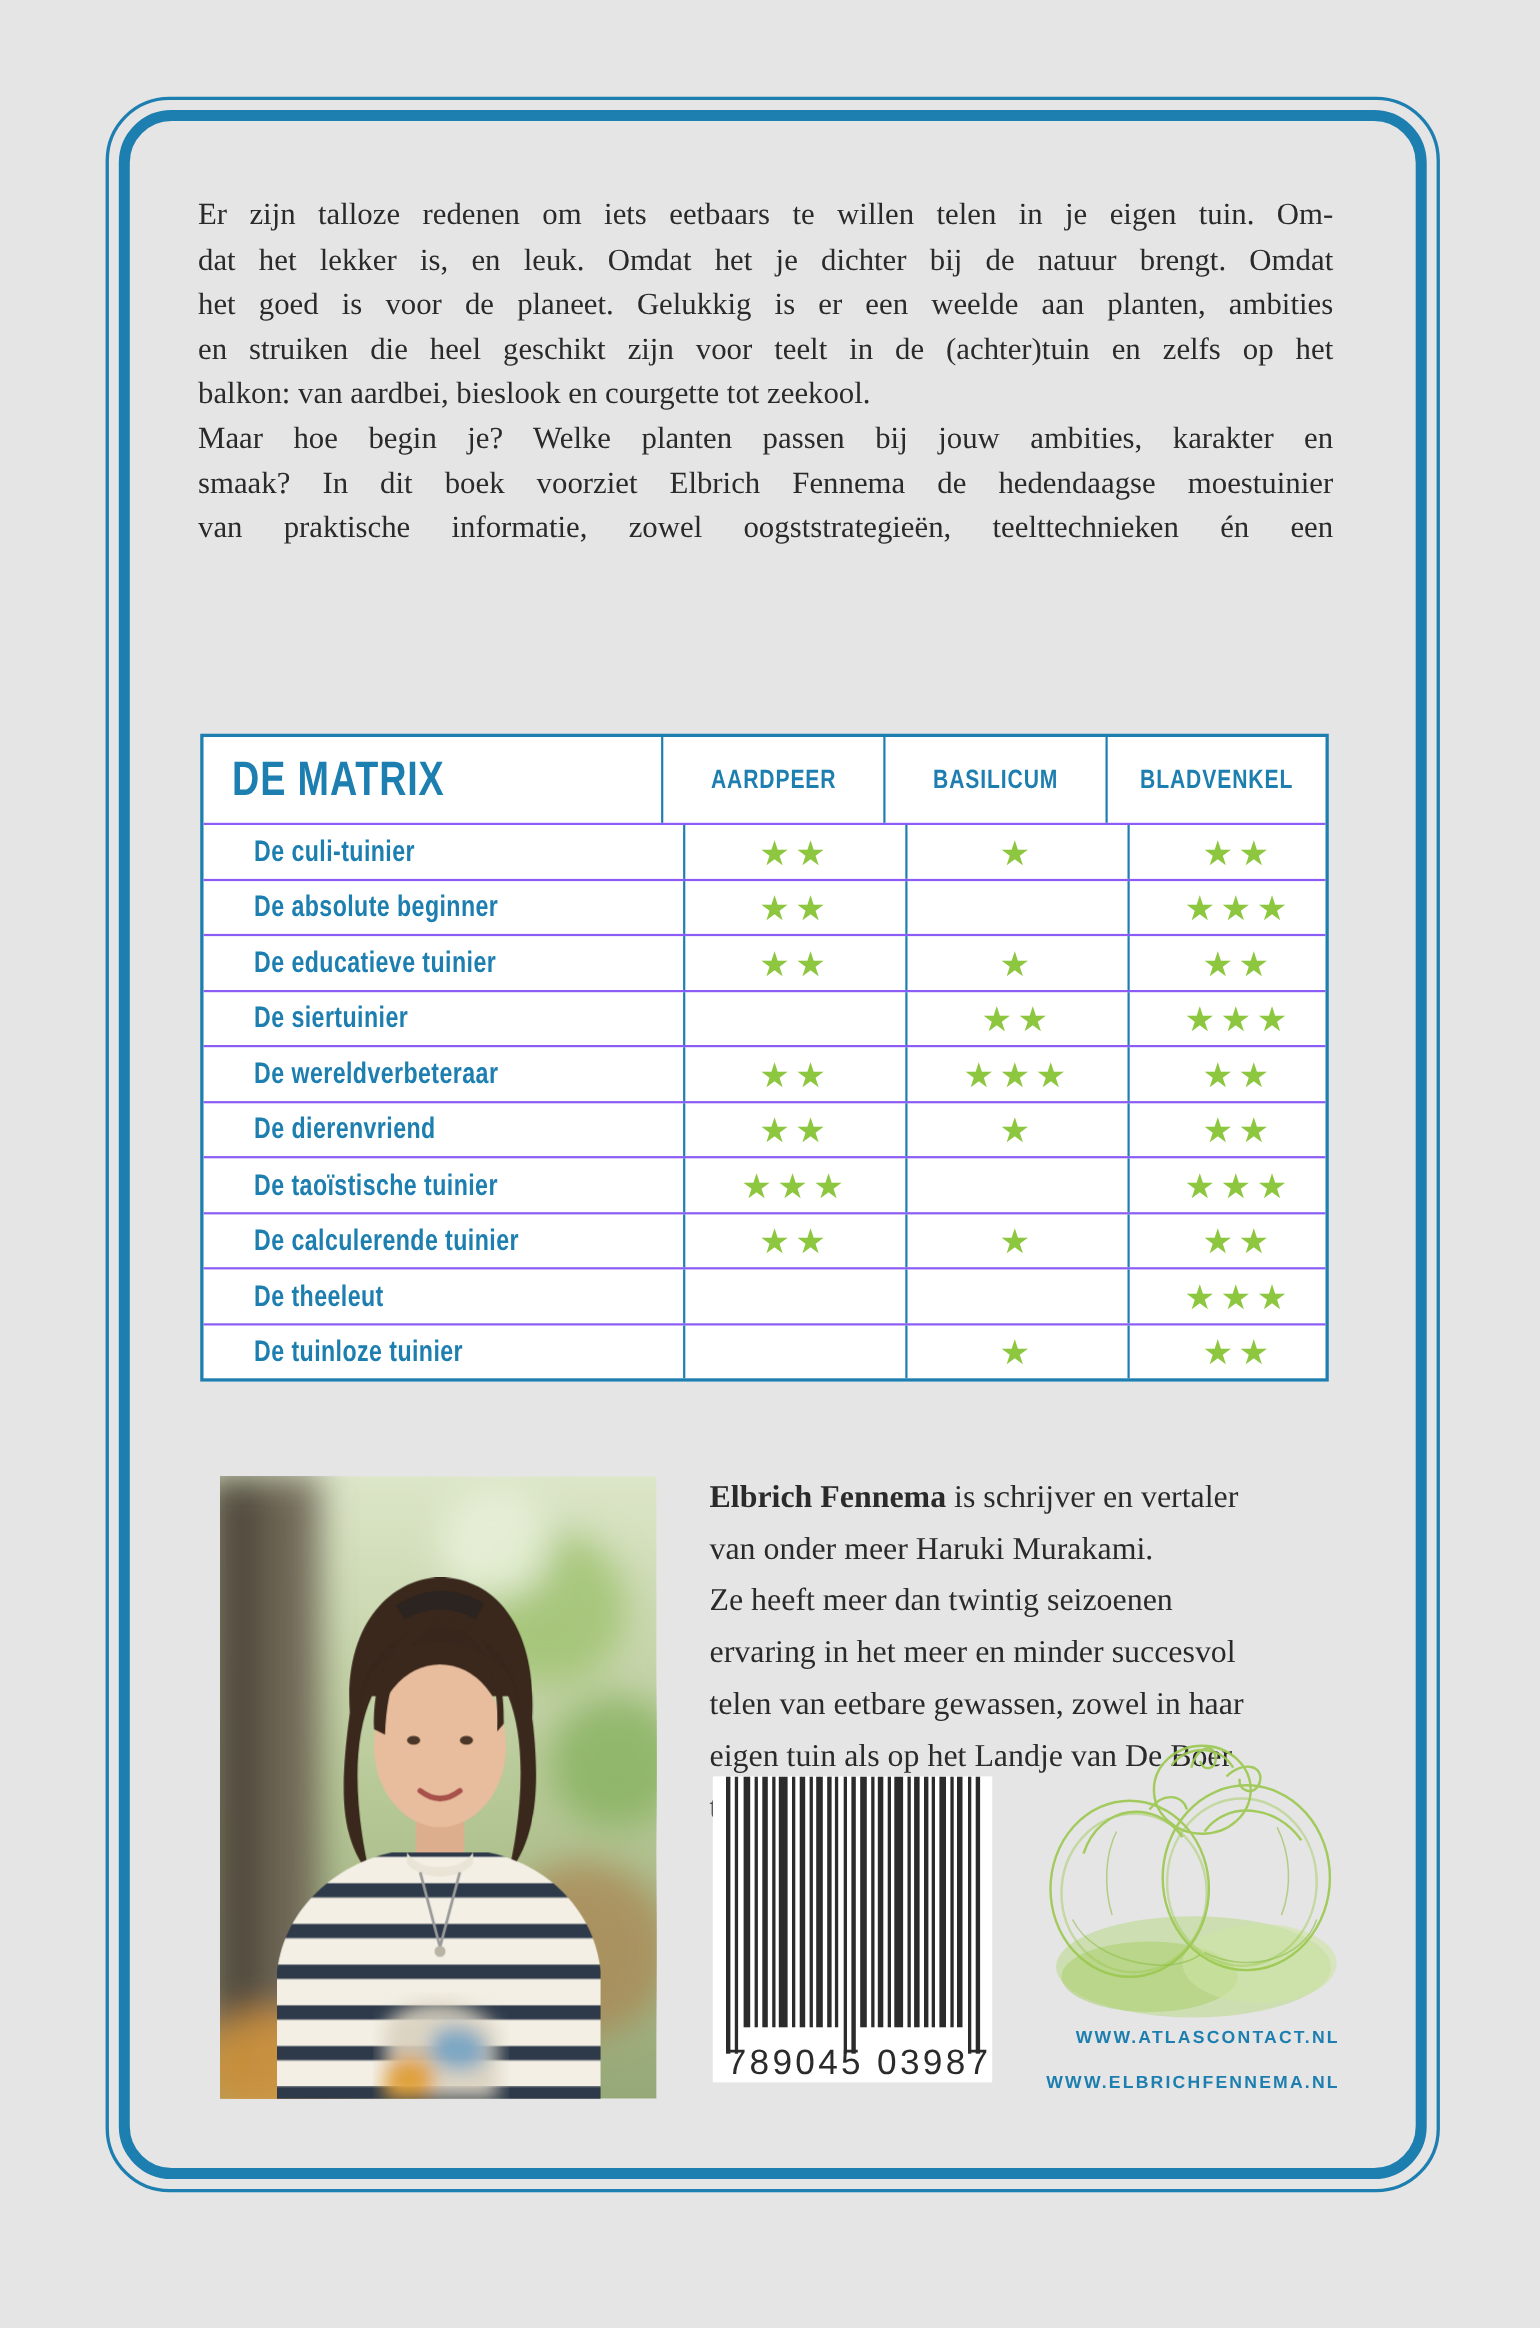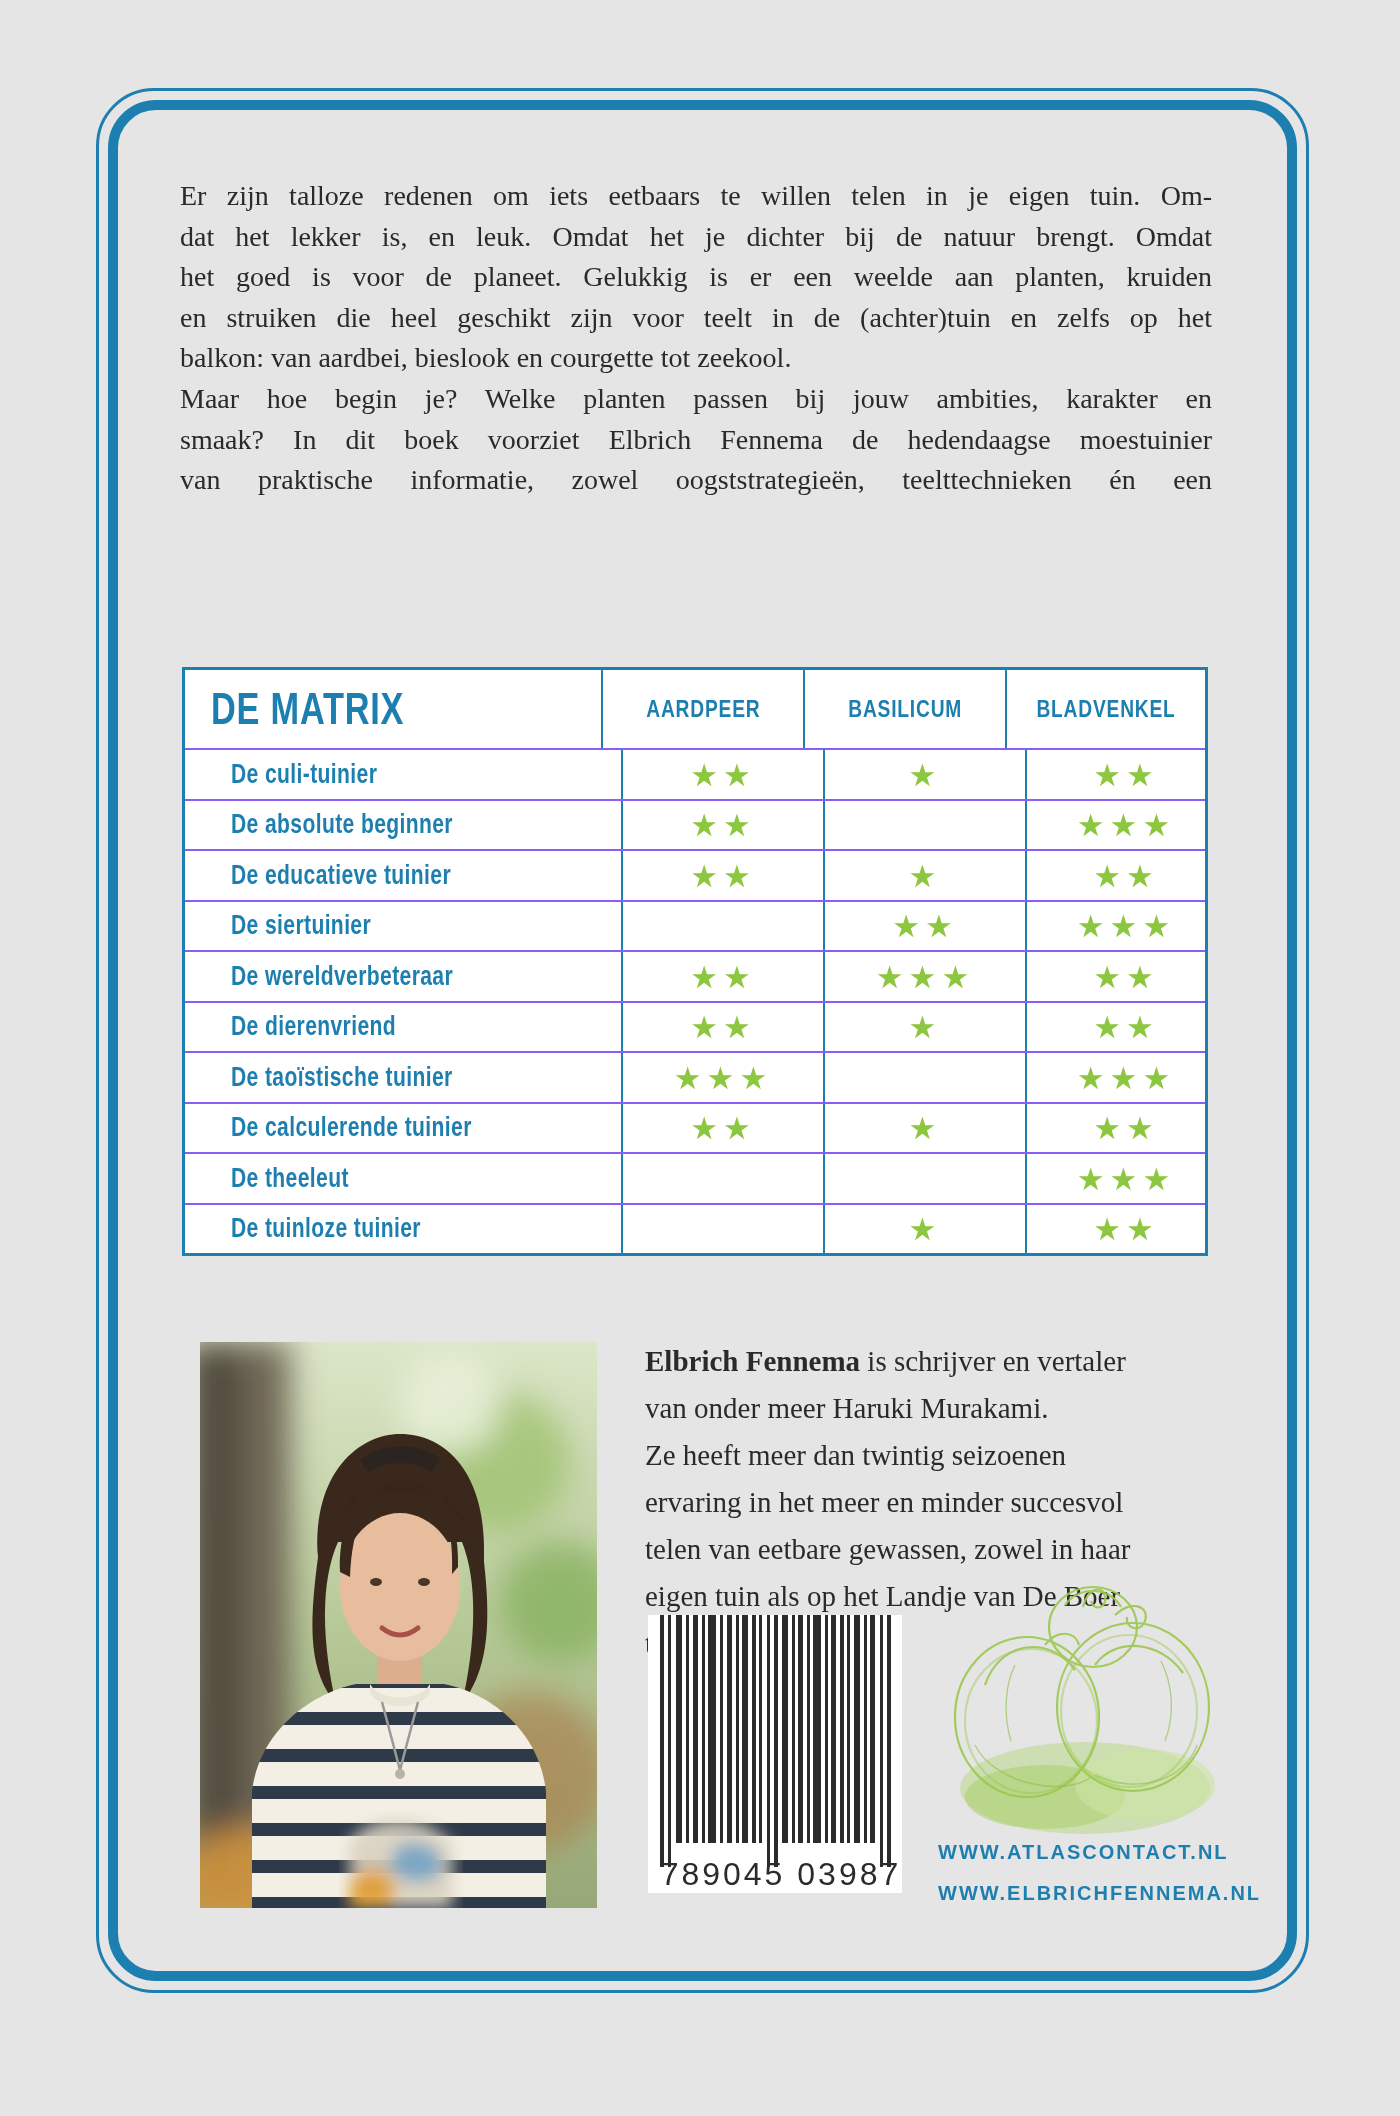--- a/index.html
+++ b/index.html
@@ -33,34 +33,34 @@
   .author b{font-weight:bold;}
   
   .photo{position:absolute;left:200px;top:1342px;width:397px;height:566px;overflow:hidden;}
   
   .barcode{position:absolute;left:648px;top:1615px;width:254px;height:278px;background:#ffffff;}
   
   .apples{position:absolute;left:945px;top:1545px;width:272px;height:300px;}
   
   .sites{position:absolute;left:938px;top:1832px;width:280px;text-align:right;
          font-family:"Liberation Sans", sans-serif;font-weight:bold;color:#1d7eb0;
-         font-size:20px;line-height:41px;letter-spacing:2px;white-space:nowrap;}
+         font-size:16px;line-height:41px;letter-spacing:2px;white-space:nowrap;}
 </style>
 </head>
 <body>
 
 <div class="page">
 
   <div class="frame-outer"></div>
   <div class="frame-inner"></div>
 
   <div class="intro">
     <div class="ln j">Er zijn talloze redenen om iets eetbaars te willen telen in je eigen tuin. Om-</div>
     <div class="ln j">dat het lekker is, en leuk. Omdat het je dichter bij de natuur brengt. Omdat</div>
-    <div class="ln j">het goed is voor de planeet. Gelukkig is er een weelde aan planten, kruiden</div>
+    <div class="ln j">het goed is voor de planeet. Gelukkig is er een weelde aan planten, ambities</div>
     <div class="ln j">en struiken die heel geschikt zijn voor teelt in de (achter)tuin en zelfs op het</div>
     <div class="ln">balkon: van aardbei, bieslook en courgette tot zeekool.</div>
     <div class="ln j">Maar hoe begin je? Welke planten passen bij jouw ambities, karakter en</div>
     <div class="ln j">smaak? In dit boek voorziet Elbrich Fennema de hedendaagse moestuinier</div>
     <div class="ln j">van praktische informatie, zowel oogststrategieën, teelttechnieken én een</div>
   </div>
 
   <div class="mtable">
     <div class="thead">
       <div class="cell lbl">

